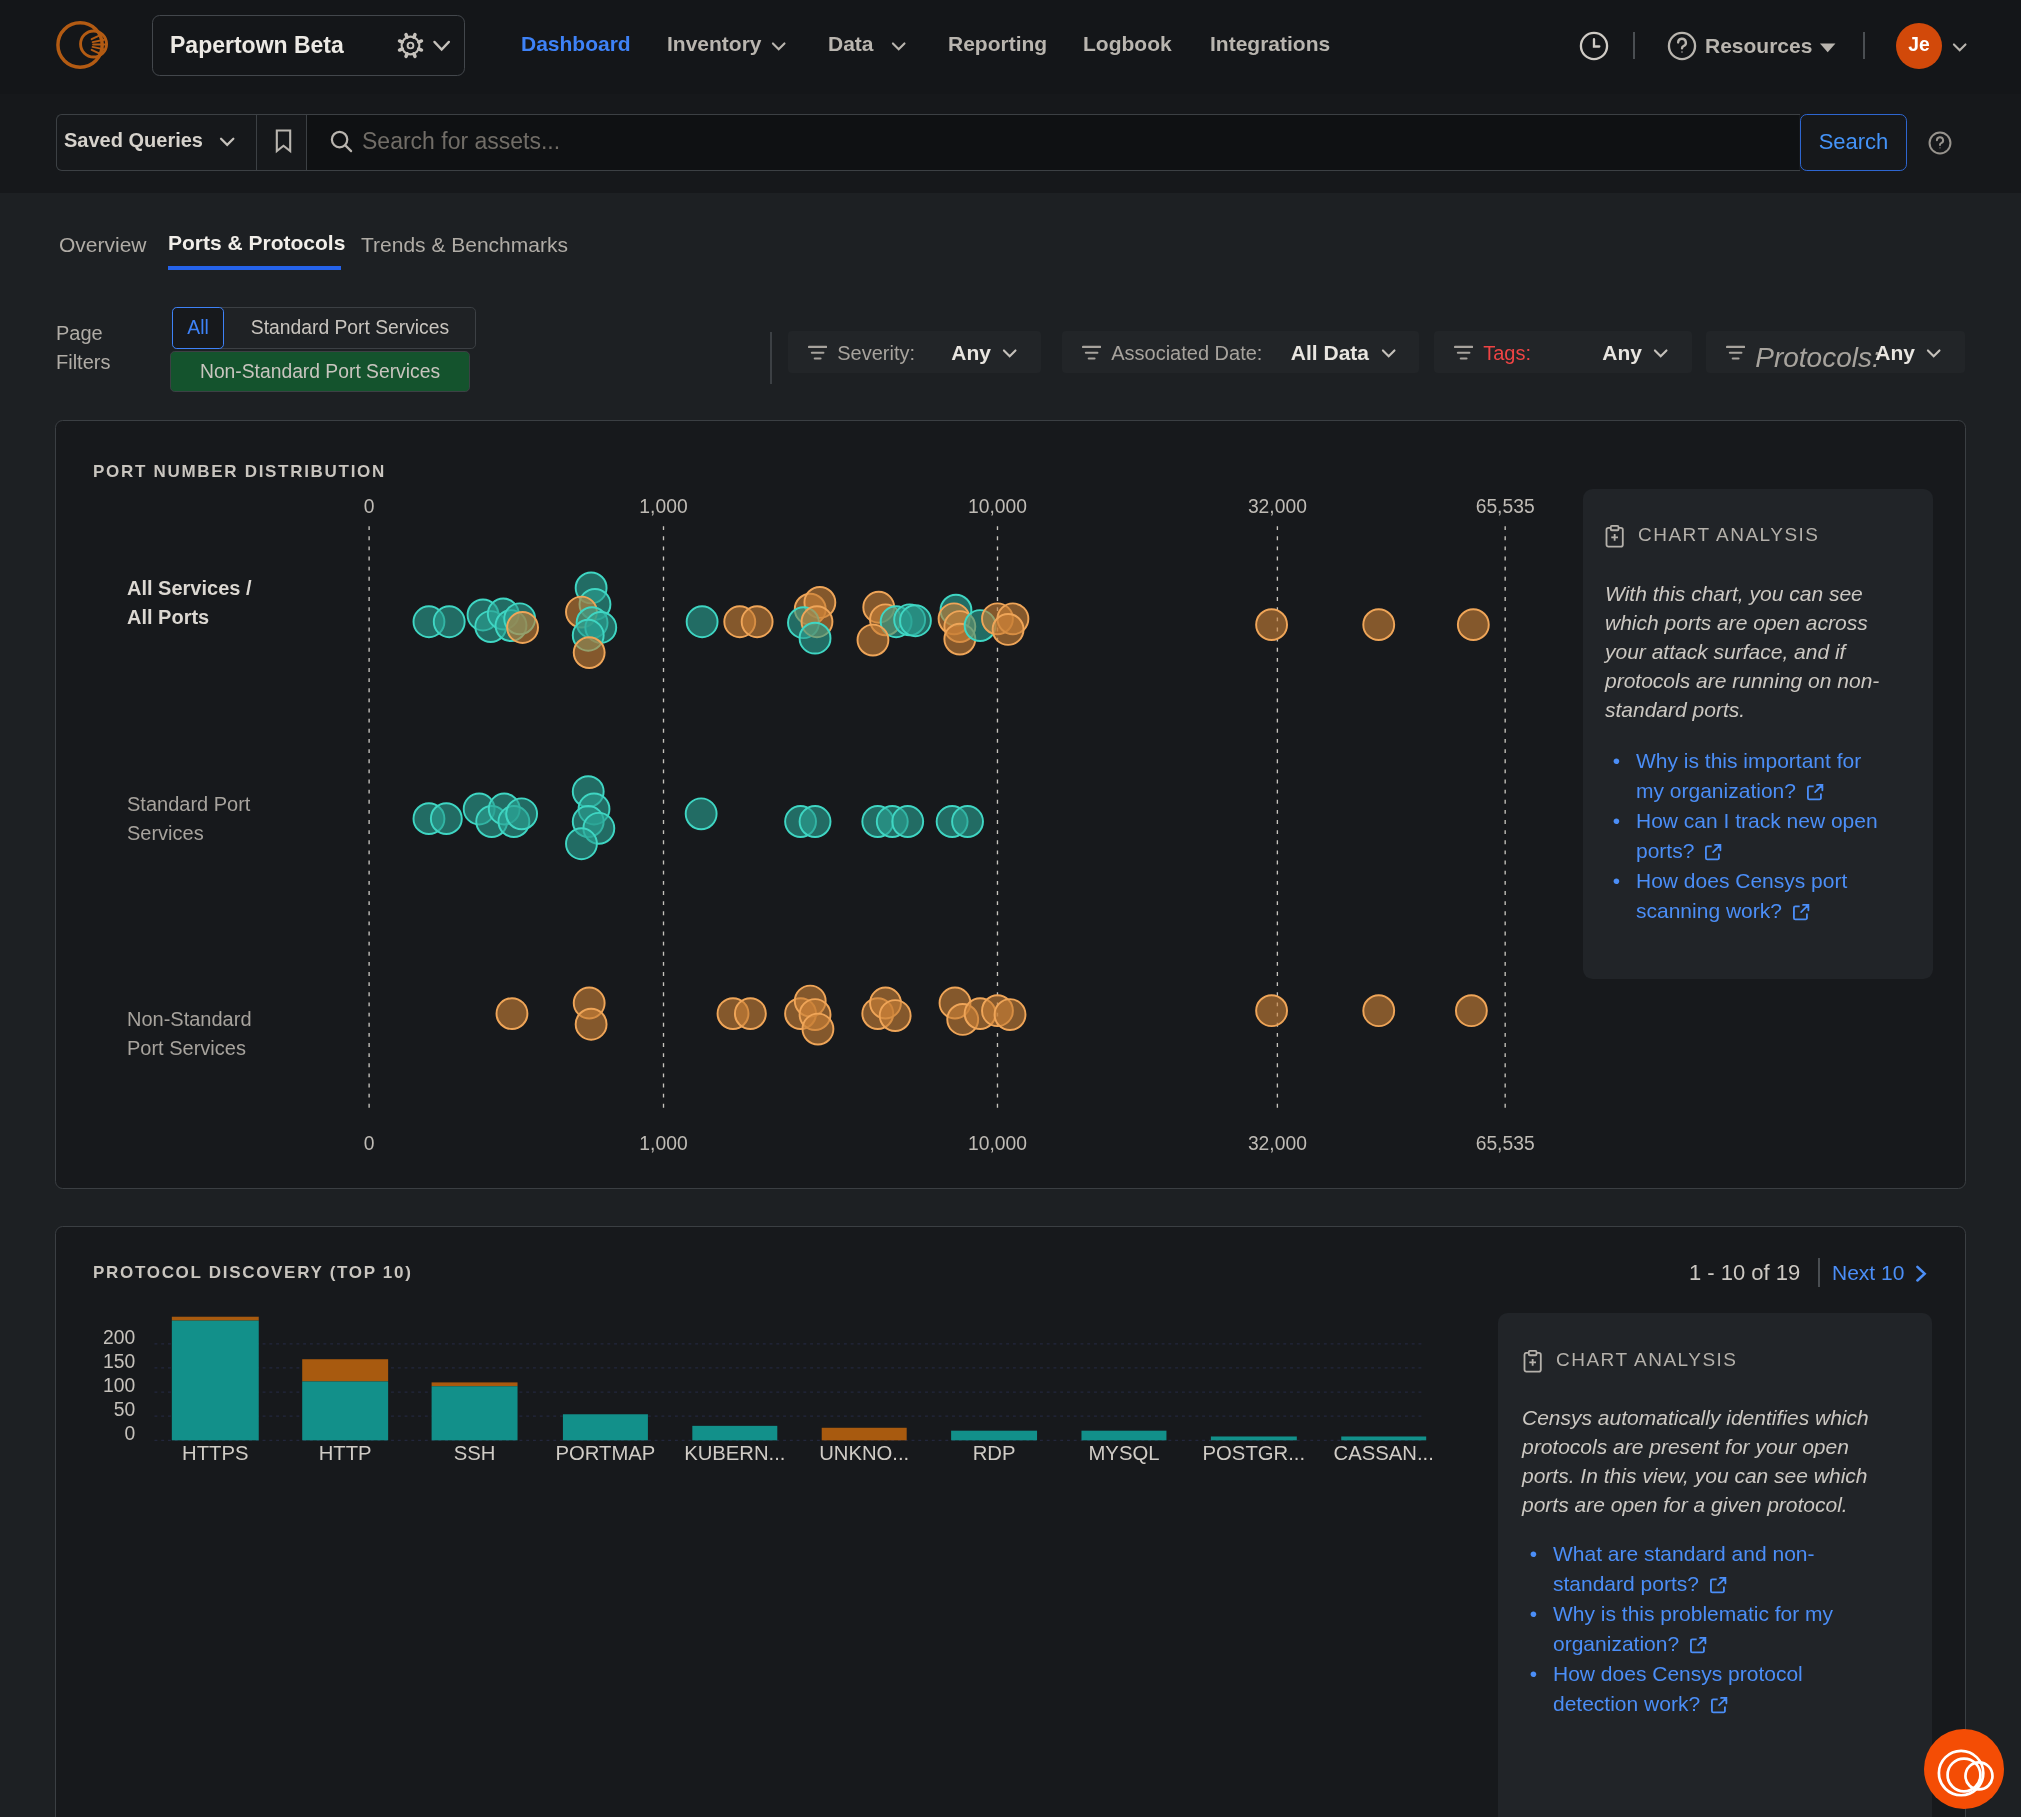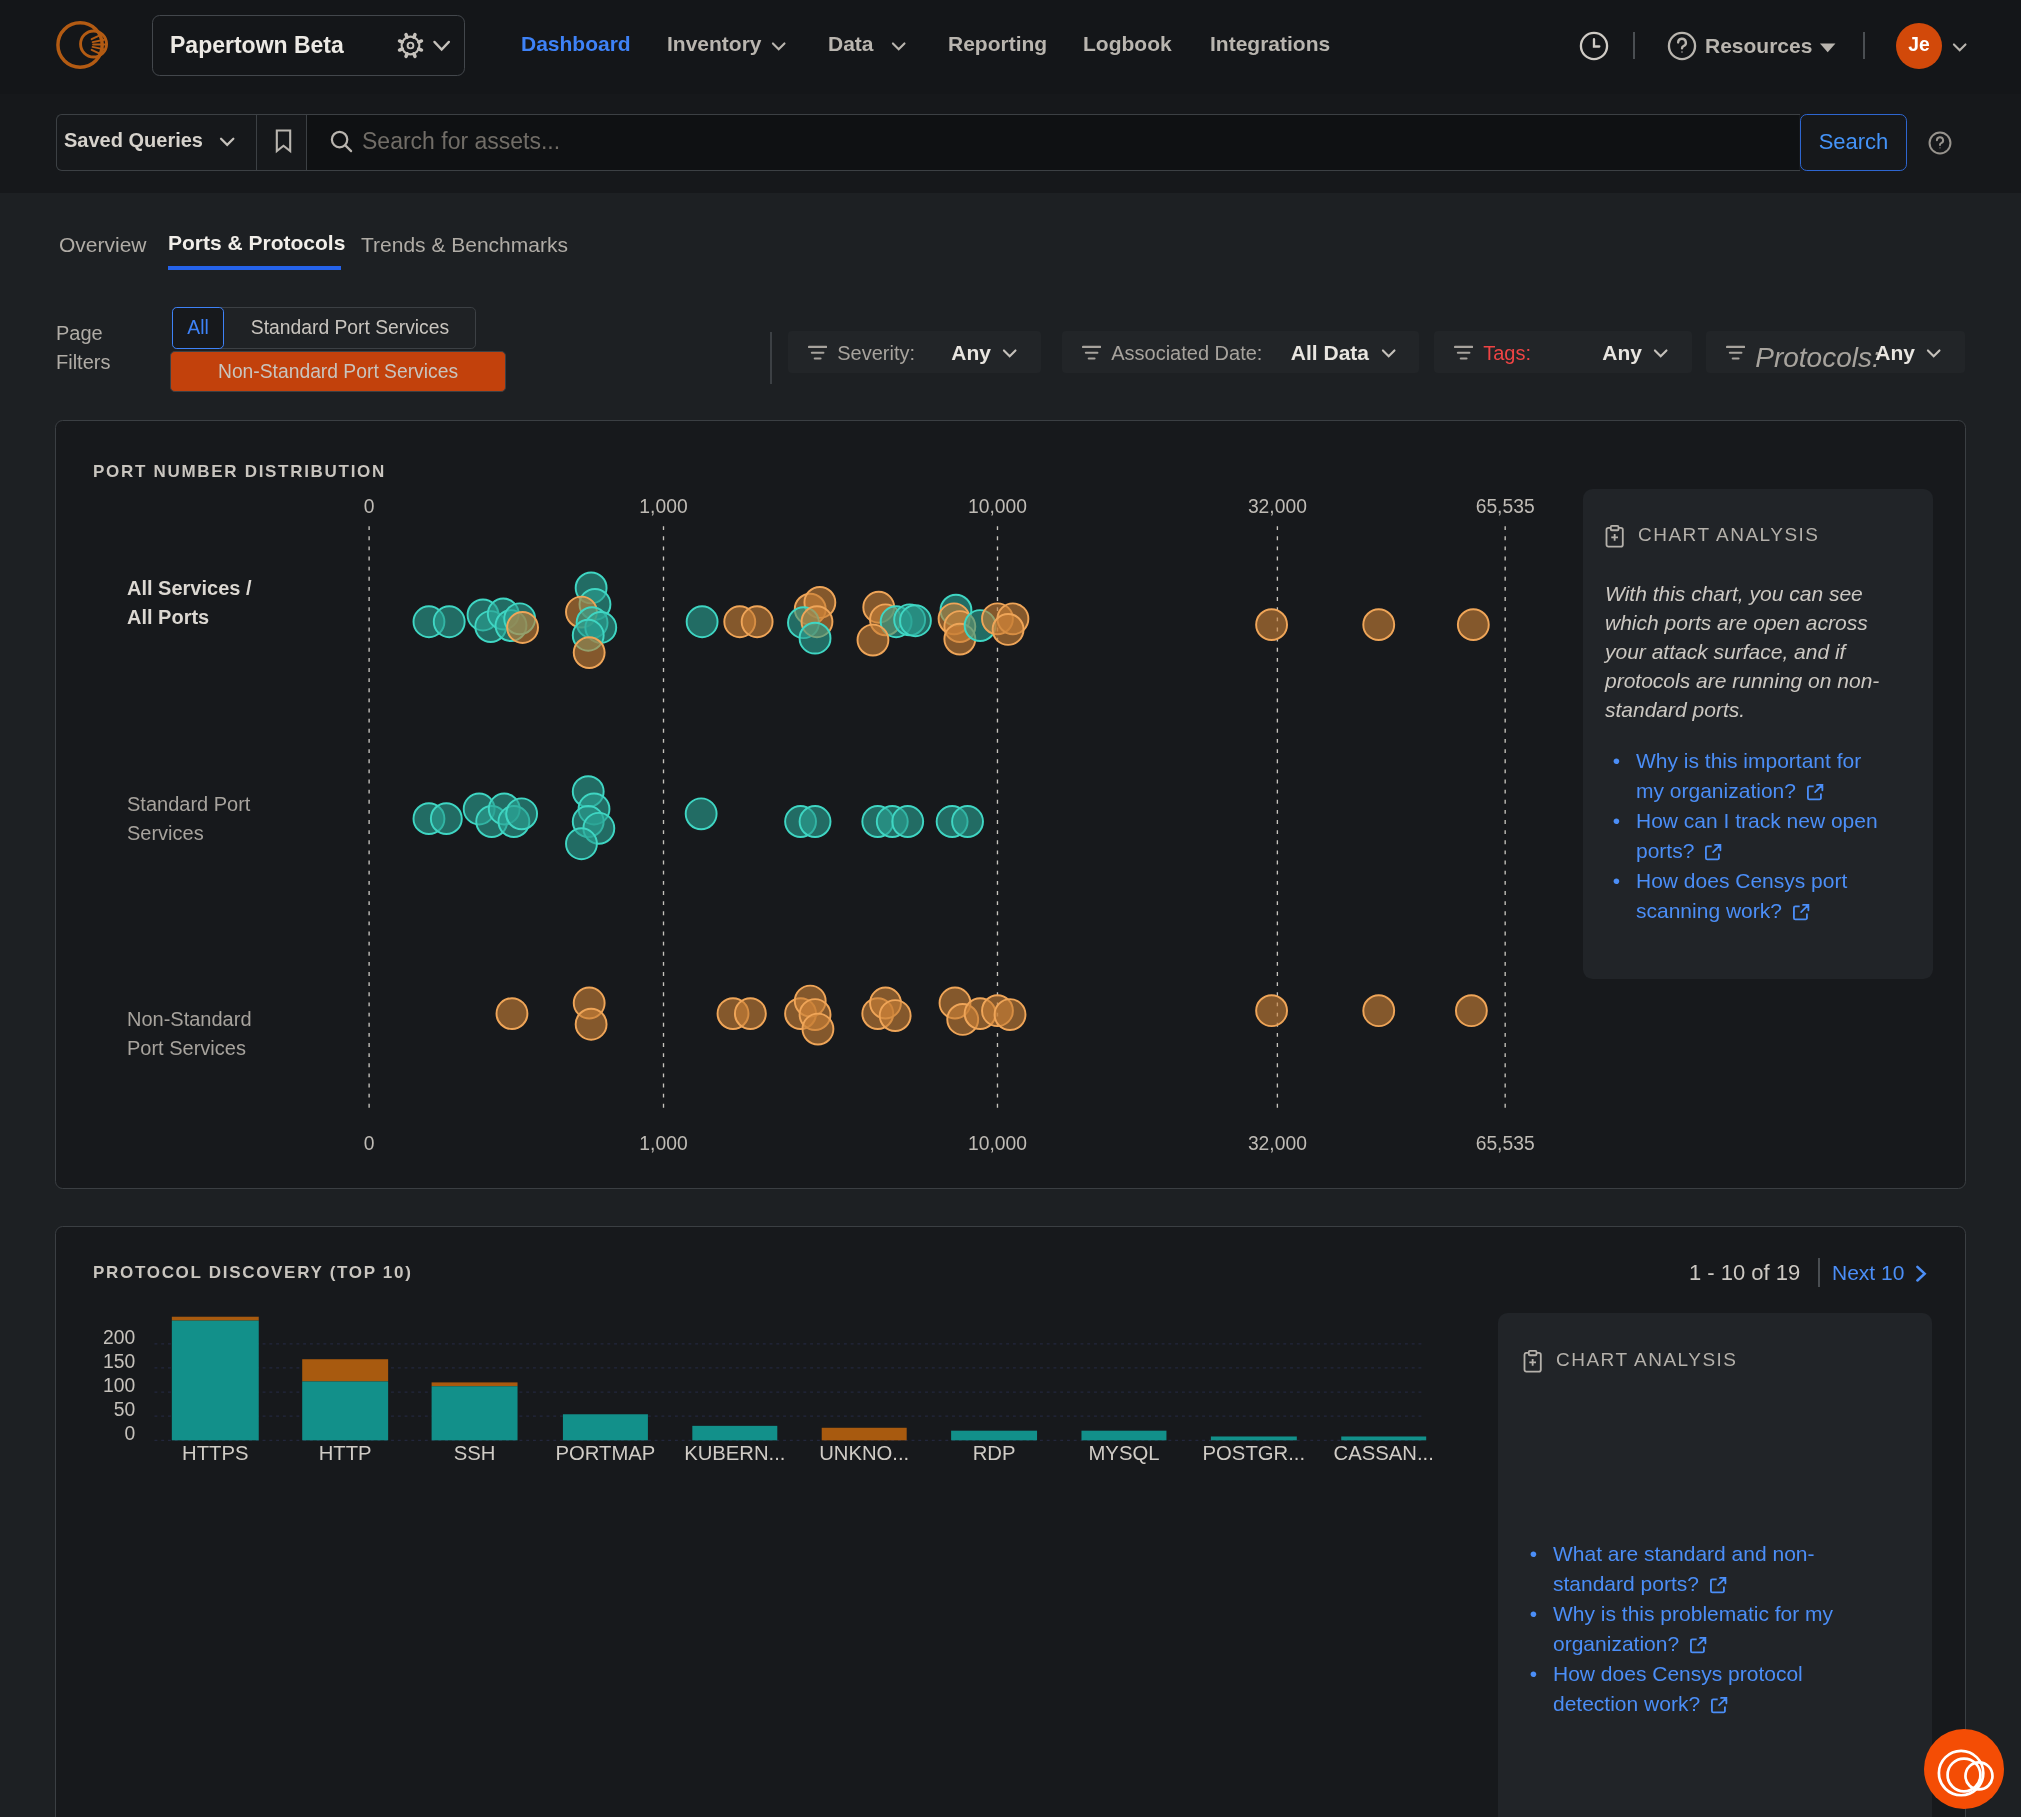--- a/index.html
+++ b/index.html
@@ -119,21 +119,21 @@
 
   <div class="abs" style="left:59px;top:233px;font-size:21px;color:#b0aca6;">Overview</div>
   <div class="abs" style="left:168px;top:231px;font-size:21px;font-weight:700;color:#f1eee9;">Ports &amp; Protocols</div>
   <div class="abs" style="left:168px;top:266px;width:173px;height:3.9px;background:#2563eb;"></div>
   <div class="abs" style="left:361px;top:233px;font-size:21px;color:#b0aca6;">Trends &amp; Benchmarks</div>
 
   <div class="abs" style="left:56px;top:319px;font-size:20px;color:#b0aca6;line-height:29px;">Page<br>Filters</div>
   <div class="abs" style="left:172px;top:307px;width:304px;height:42px;background:#1f2225;border:1px solid #3c4044;border-radius:4.8px;"></div>
   <div class="abs" style="left:172px;top:307px;width:52px;height:42px;border:1.9px solid #3e82f7;border-radius:4.8px;background:#17191c;color:#3e82f7;font-size:19.3px;text-align:center;line-height:39px;">All</div>
   <div class="abs" style="left:224px;top:307px;width:252px;text-align:center;color:#c9c5bf;font-size:19.3px;line-height:42px;">Standard Port Services</div>
-  <div class="abs" style="left:170px;top:351px;width:336px;height:41px;background:#c2410c;border:1px solid #3c4044;border-radius:4.8px;color:#c9c5bf;font-size:19.3px;text-align:center;line-height:39px;">Non-Standard Port Services</div>
+  <div class="abs" style="left:170px;top:351px;width:300px;height:41px;background:#14532d;border:1px solid #3c4044;border-radius:4.8px;color:#c9c5bf;font-size:19.3px;text-align:center;line-height:39px;">Non-Standard Port Services</div>
   <div class="abs" style="left:770px;top:332px;width:1.9px;height:52px;background:#3c4044;"></div>
 
   <div class="abs" style="left:788px;top:331px;width:253px;height:42px;background:#222528;border-radius:3.9px;"></div>
   <svg class="abs" style="left:808px;top:345px" width="19.3" height="15.4" viewBox="0 0 20 16" stroke="#a7a39d" stroke-width="2.2" stroke-linecap="round">
     <line x1="1" y1="2" x2="19" y2="2"></line>
       <line x1="4" y1="8" x2="16" y2="8"></line>
       <line x1="7" y1="14" x2="13" y2="14"></line>
   </svg>
   <div class="abs" style="left:842px;top:342px;font-size:20px;color:#a7a39d;margin-left:-4.8px;">Severity:</div>
   <div class="abs" style="left:788px;top:341px;width:203px;text-align:right;font-size:21px;font-weight:700;color:#e8e5e0;">Any</div>
@@ -347,20 +347,21 @@
 <text x="1376.0" y="244" text-anchor="middle" font-size="21" fill="#d0ccc6">CASSAN...</text>
 </svg>
 
   <div class="analysis" style="left:1498px;top:1313px;width:434px;height:529px;"></div>
   <svg class="abs" style="left:1523px;top:1350px" width="19.3" height="23" viewBox="0 0 20 24" fill="none" stroke="#b5b1ab" stroke-width="1.9">
     <rect x="1.5" y="3" width="17" height="19.5" rx="2"></rect>
     <rect x="6" y="1" width="8" height="4.5" rx="1" fill="#212428"></rect>
     <path d="M10 9.5 v7 M6.5 13 h7"></path>
   </svg>
   <div class="abs an-title" style="left:1556px;top:1349px;">CHART ANALYSIS</div>
+  <div class="abs an-par" style="left:1522px;top:1403px;">Censys automatically identifies which<br>protocols are present for your open<br>ports. In this view, you can see which<br>ports are open for a given protocol.</div>
   <ul class="links abs" style="left:1522px;top:1539px;width:415px;">
     <li class="an-link">What are standard and non-<br>standard ports? <svg class="extic" width="18.3" height="18.3" viewBox="0 0 19 19" fill="none" stroke="#4b8ef7" stroke-width="1.9">
           <path d="M8 3.5 H3.5 A1.5 1.5 0 0 0 2 5 V15.5 A1.5 1.5 0 0 0 3.5 17 H14 A1.5 1.5 0 0 0 15.5 15.5 V11"></path>
           <path d="M11.5 2 H17 V7.5 M17 2 L9.5 9.5" stroke-linecap="round"></path>
         </svg></li>
     <li class="an-link">Why is this problematic for my<br>organization? <svg class="extic" width="18.3" height="18.3" viewBox="0 0 19 19" fill="none" stroke="#4b8ef7" stroke-width="1.9">
           <path d="M8 3.5 H3.5 A1.5 1.5 0 0 0 2 5 V15.5 A1.5 1.5 0 0 0 3.5 17 H14 A1.5 1.5 0 0 0 15.5 15.5 V11"></path>
           <path d="M11.5 2 H17 V7.5 M17 2 L9.5 9.5" stroke-linecap="round"></path>
         </svg></li>
     <li class="an-link">How does Censys protocol<br>detection work? <svg class="extic" width="18.3" height="18.3" viewBox="0 0 19 19" fill="none" stroke="#4b8ef7" stroke-width="1.9">

